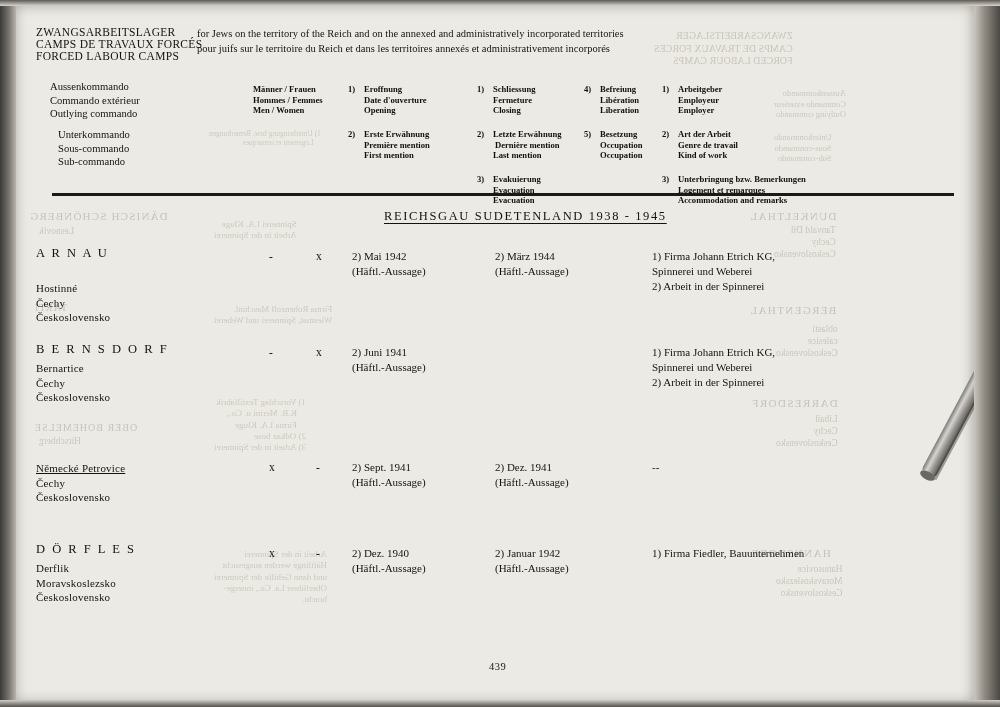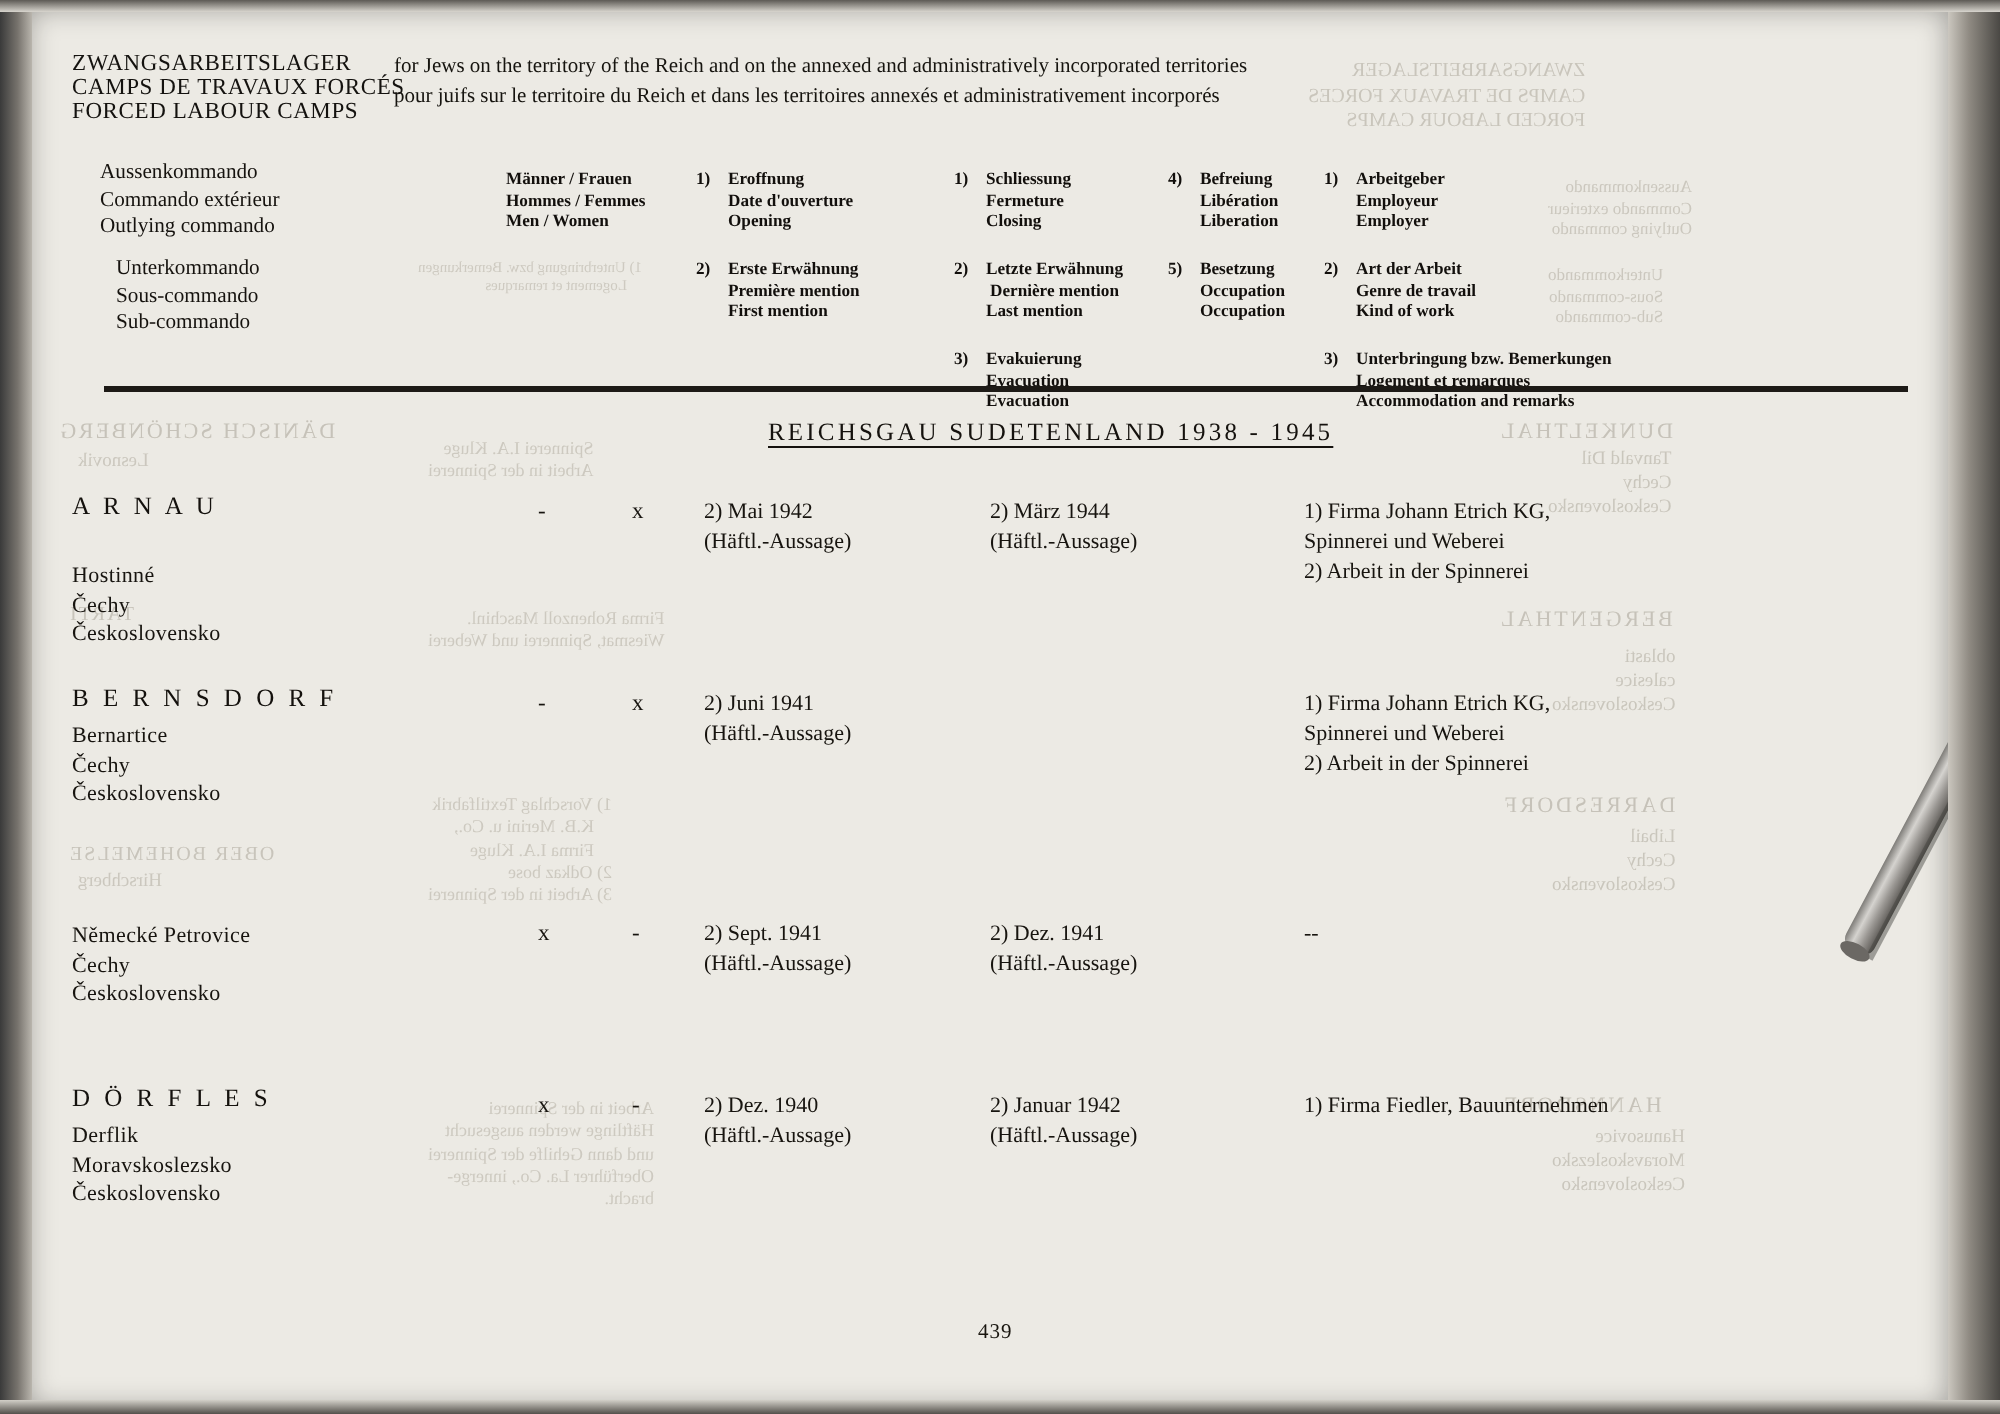--- a/index.html
+++ b/index.html
@@ -308,21 +308,21 @@
         <div>2) Juni 1941</div>
         <div>    (Häftl.-Aussage)</div>
       </div>
       <div class="cell" style="left:638px;top:341px;">
         <div>1) Firma Johann Etrich KG,</div>
         <div>     Spinnerei und Weberei</div>
         <div>2) Arbeit in der Spinnerei</div>
       </div>
 
       <div class="camp" style="left:22px;top:453px;">
-        <div class="sub" style="margin-top:4px;">Německé Petrovice</div>
+        <div class="sub" style="margin-top:4px;text-decoration:underline;">Německé Petrovice</div>
         <div class="sub">Čechy</div>
         <div class="sub">Československo</div>
       </div>
       <div class="mono-x" style="left:255px;top:457px;">x</div>
       <div class="mono-x" style="left:302px;top:457px;">-</div>
       <div class="cell" style="left:338px;top:456px;">
         <div>2) Sept. 1941</div>
         <div>    (Häftl.-Aussage)</div>
       </div>
       <div class="cell" style="left:481px;top:456px;">

